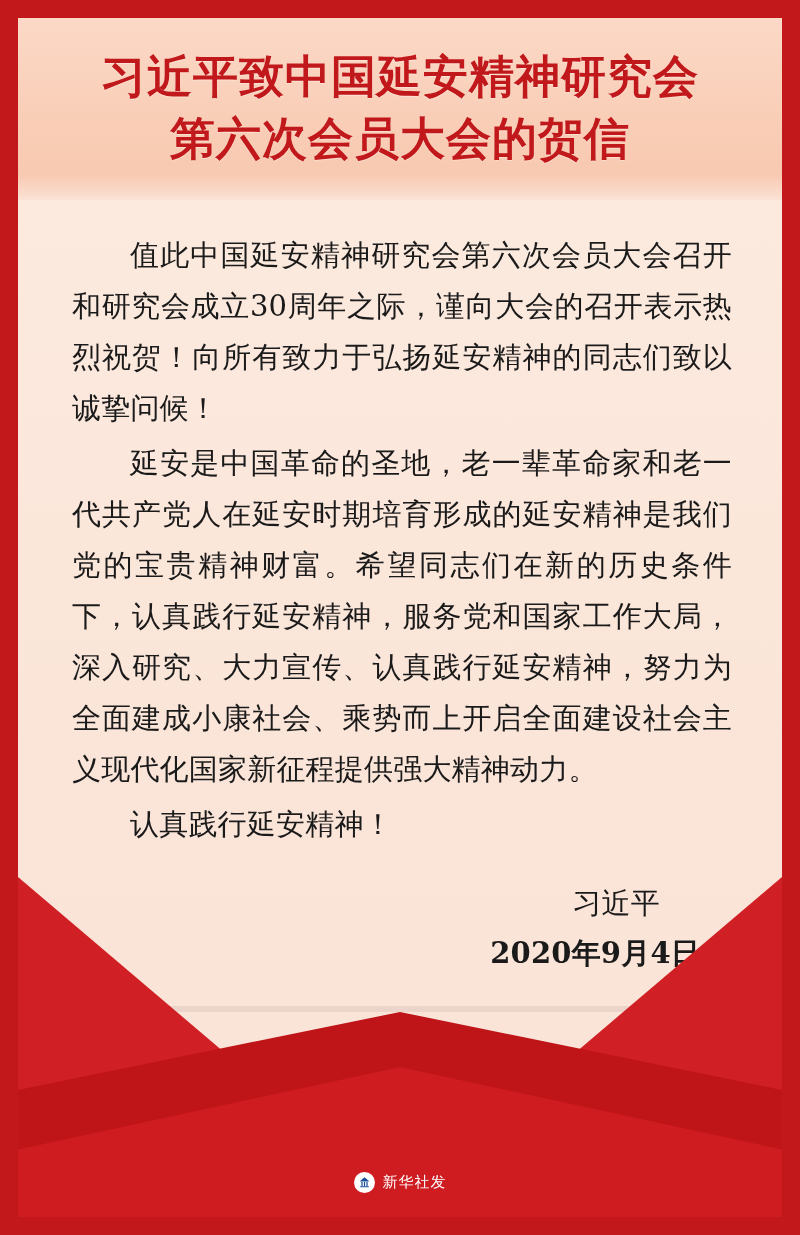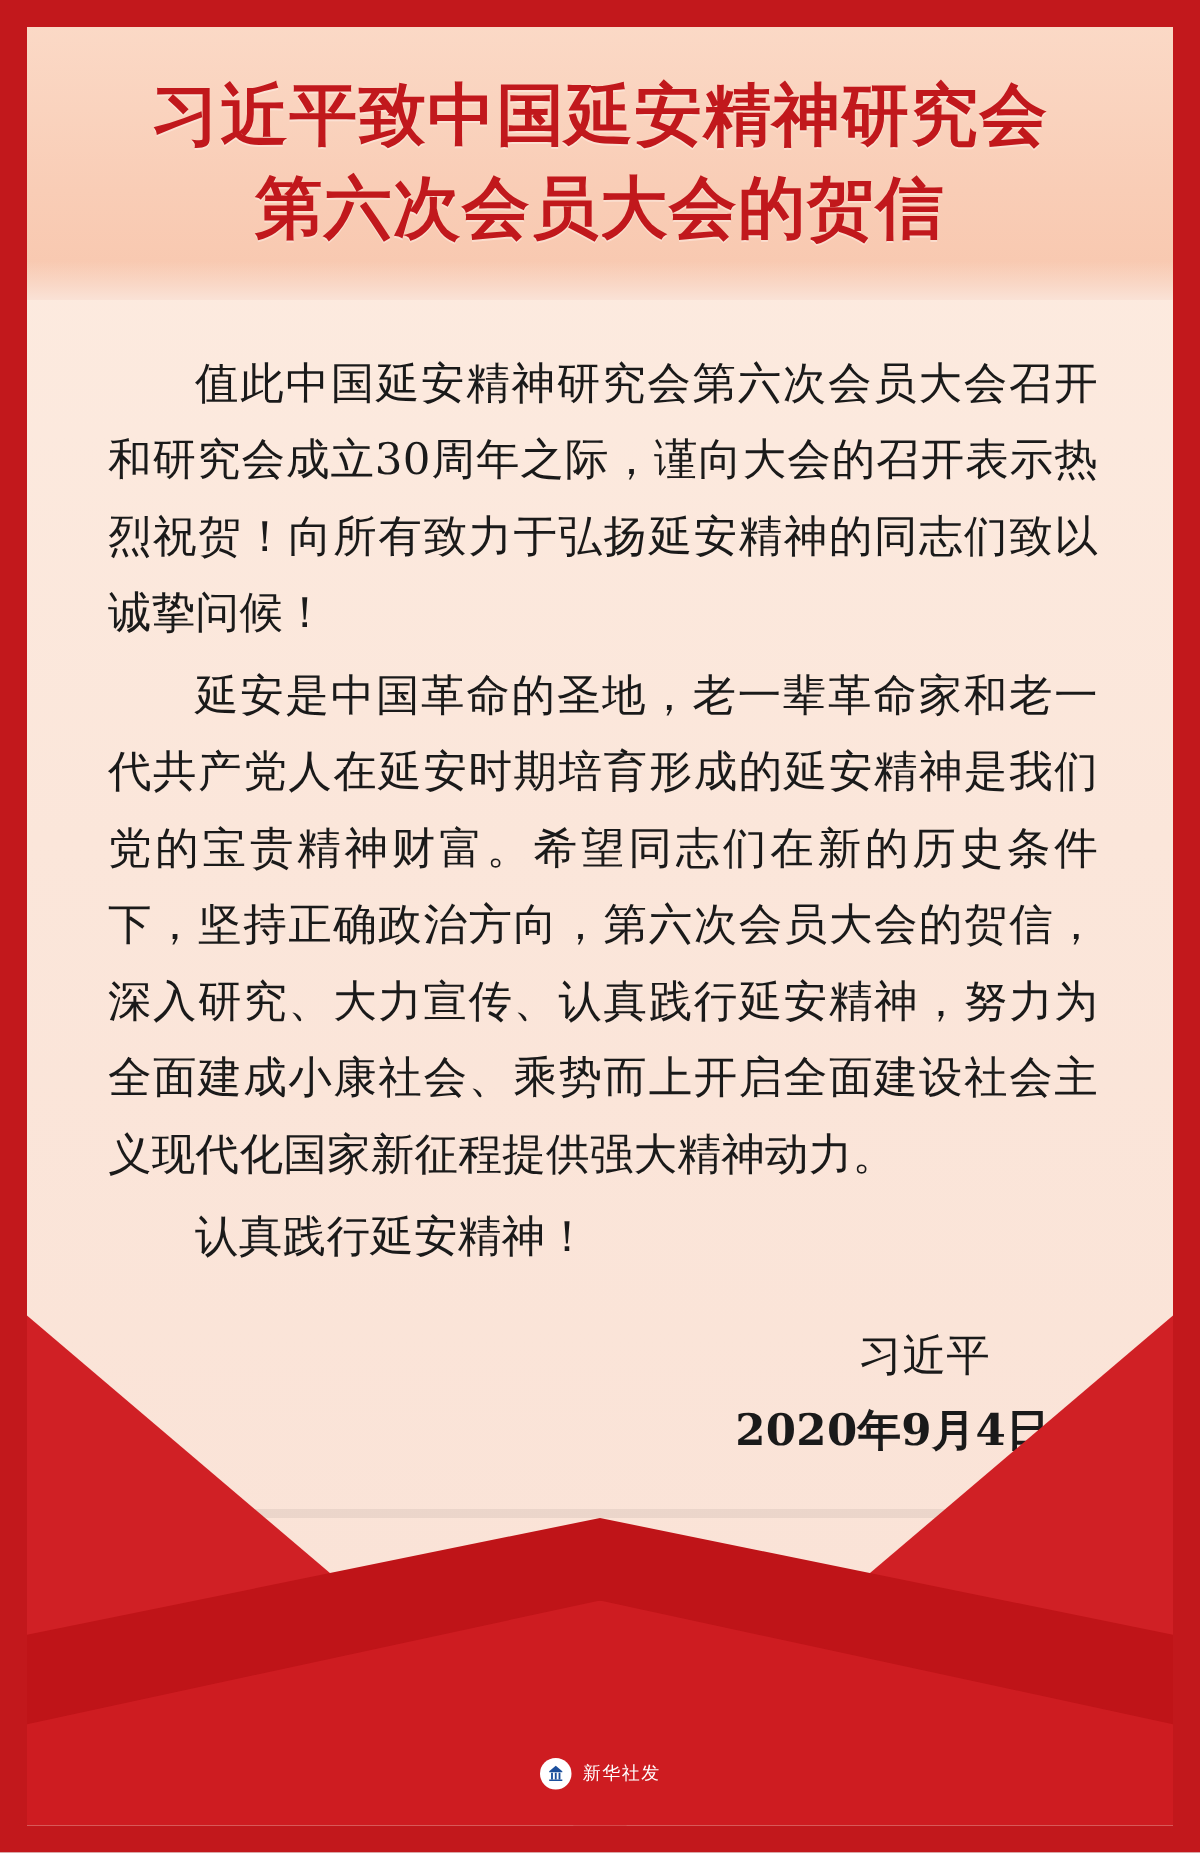--- a/index.html
+++ b/index.html
@@ -5,21 +5,21 @@
   html, body {
     margin: 0;
     padding: 0;
     background: #ffffff;
   }
   #page {
     position: relative;
     width: 800px;
     height: 1235px;
     overflow: hidden;
-    background: #a3a3a3;
+    background: #14532d;
     font-family: "Liberation Serif", "DejaVu Serif", serif;
   }
 
   
   .frame {
     position: absolute;
     inset: 0;
     background: #c2181c;
   }
 
@@ -153,21 +153,21 @@
   .credit {
     position: absolute;
     left: 0;
     right: 0;
     bottom: 24px;
     display: flex;
     align-items: center;
     justify-content: center;
     gap: 8px;
     color: #ffffff;
-    font-size: 12px;
+    font-size: 15px;
     font-family: Liberation Serif, serif;
     letter-spacing: 1px;
   }
   .credit-logo {
     width: 21px;
     height: 21px;
     border-radius: 50%;
     background: #ffffff;
     display: inline-flex;
     align-items: center;
@@ -185,21 +185,21 @@
 
     <div class="title-band">
       <div class="title">
         <div>习近平致中国延安精神研究会</div>
         <div>第六次会员大会的贺信</div>
       </div>
     </div>
 
     <div class="letter">
       <p>值此中国延安精神研究会第六次会员大会召开和研究会成立30周年之际，谨向大会的召开表示热烈祝贺！向所有致力于弘扬延安精神的同志们致以诚挚问候！</p>
-      <p>延安是中国革命的圣地，老一辈革命家和老一代共产党人在延安时期培育形成的延安精神是我们党的宝贵精神财富。希望同志们在新的历史条件下，坚持正确政治方向，第六次会员大会的贺信，深入研究、大力宣传、认真践行延安精神，努力为全面建成小康社会、乘势而上开启全面建设社会主义现代化国家新征程提供强大精神动力。</p>
+      <p>延安是中国革命的圣地，老一辈革命家和老一代共产党人在延安时期培育形成的延安精神是我们党的宝贵精神财富。希望同志们在新的历史条件下，认真践行延安精神，服务党和国家工作大局，深入研究、大力宣传、认真践行延安精神，努力为全面建成小康社会、乘势而上开启全面建设社会主义现代化国家新征程提供强大精神动力。</p>
       <p>认真践行延安精神！</p>
       <div class="sign">
         <span class="name">习近平</span>
         <span class="date">2020年9月4日</span>
       </div>
     </div>
 
     <div class="flap-shadow"></div>
     <div class="flap-left"></div>
     <div class="flap-right"></div>

